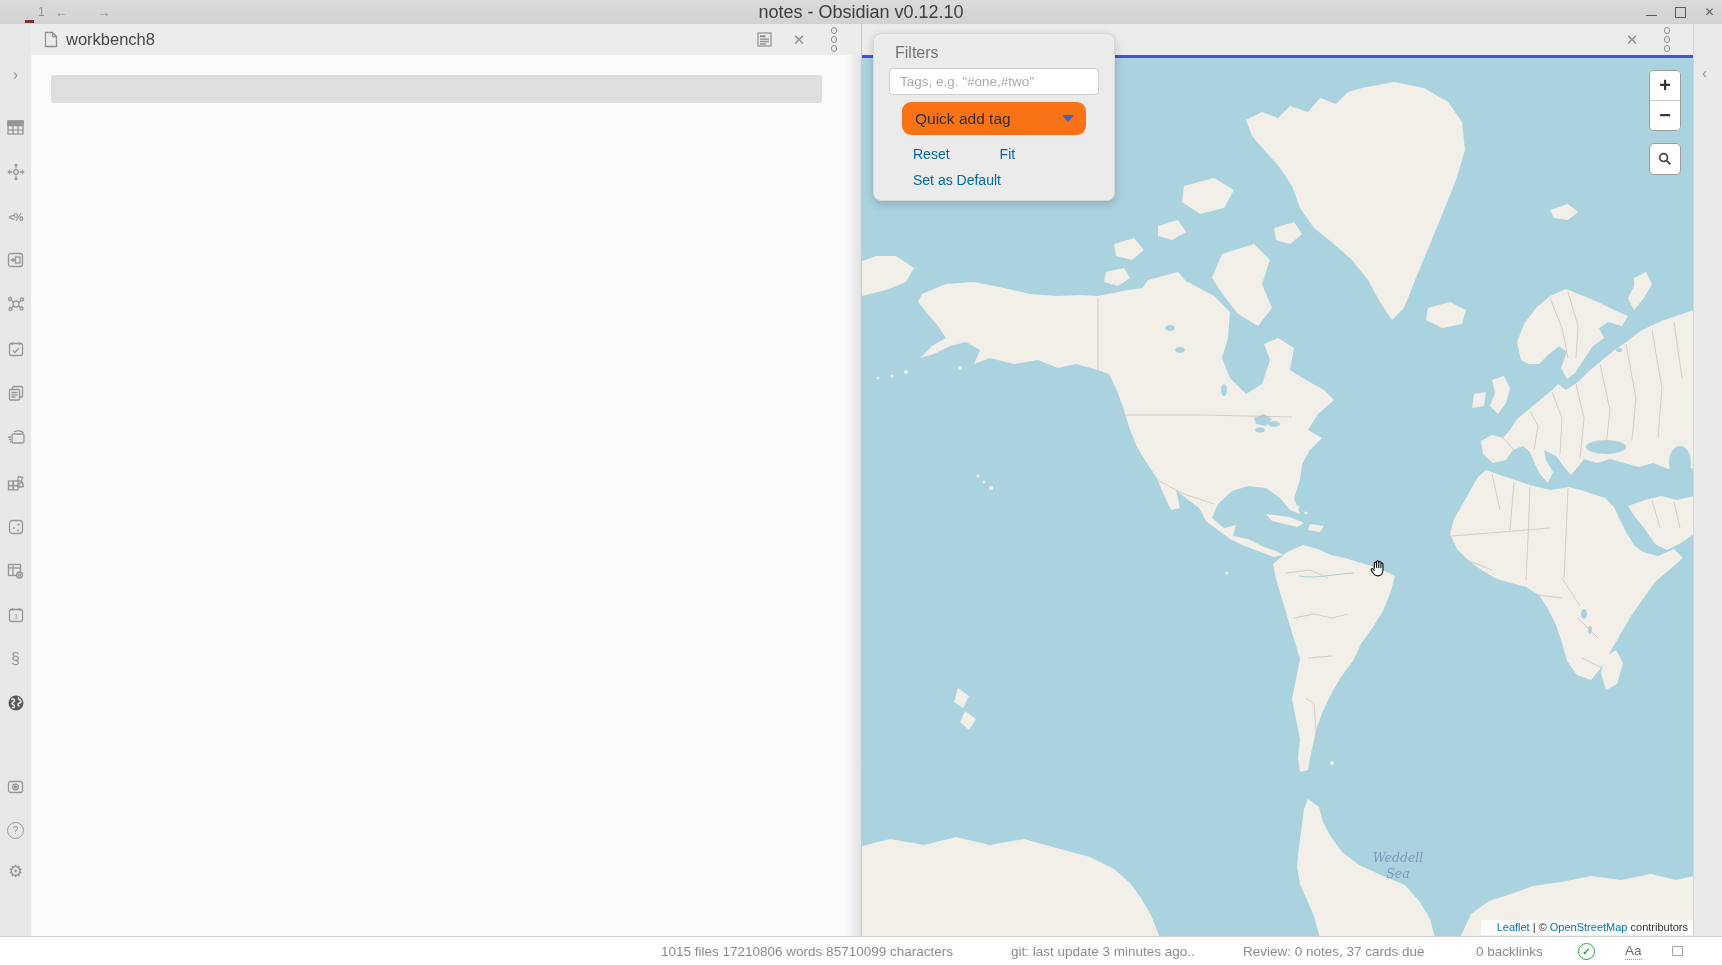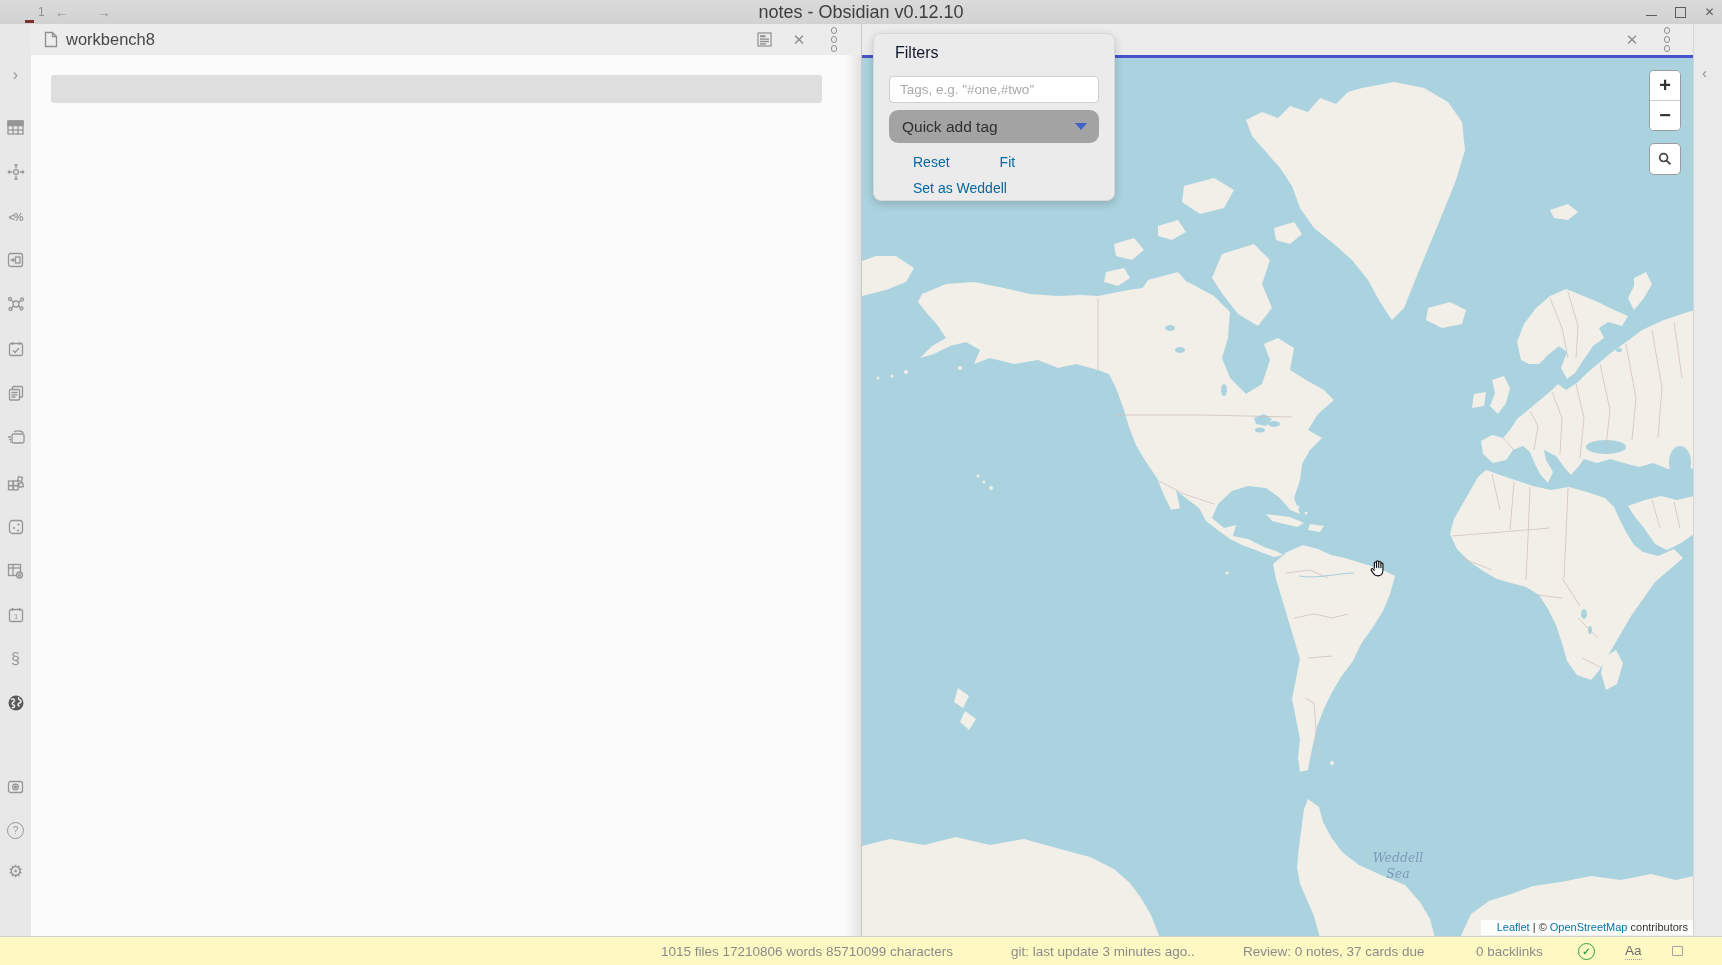--- a/index.html
+++ b/index.html
@@ -62,42 +62,42 @@
   .lf-btn + .lf-btn{border-top:1px solid #cdcdcd;}
   .lf-search{position:absolute;left:787px;top:85px;width:30px;height:30px;background:#fff;border:1px solid #9c9c9c;
              border-radius:5px;display:flex;align-items:center;justify-content:center;cursor:pointer;}
   .attribution{position:absolute;right:0;bottom:2px;background:rgba(255,255,255,0.78);padding:1px 6px 2px 16px;
                font-size:11px;color:#333;white-space:nowrap;}
   .attribution a{color:#0078a8;text-decoration:none;cursor:pointer;}
 
   
   .filters{position:absolute;left:11px;top:9px;width:240px;height:166px;background:#ebebeb;border:1px solid #d8d8d8;
            border-radius:8px;box-shadow:0 3px 10px rgba(0,0,0,0.18);z-index:30;}
-  .filters h3{margin:10px 0 14px 21px;font-size:16px;font-weight:normal;color:#0f172a;}
+  .filters h3{margin:10px 0 6px 21px;font-size:16px;font-weight:normal;color:#737373;}
   .tags-input{display:block;margin:0 auto;width:188px;height:25px;border:1px solid #cfcfcf;border-radius:4px;
               font-size:13.5px;padding:0 10px;color:#444;background:#fff;font-family:"Liberation Sans",sans-serif;}
   .tags-input::placeholder{color:#aaa;}
-  .quick-add{position:relative;margin:7px auto 0 auto;width:210px;height:33px;background:#a3a3a3;border-radius:9px;
+  .quick-add{position:relative;margin:7px auto 0 auto;width:184px;height:33px;background:#f97316;border-radius:9px;
              display:flex;align-items:center;cursor:pointer;}
   .quick-add span{margin-left:13px;font-size:15.5px;color:#2f2f2f;}
   .qa-caret{position:absolute;right:12px;top:13px;width:0;height:0;border-left:6px solid transparent;
             border-right:6px solid transparent;border-top:7px solid #3f63cc;}
   .filters .btnrow{display:flex;gap:50px;margin:11px 0 0 39px;}
   .fbtn{background:none;border:none;font-size:14px;color:#0369a1;cursor:pointer;padding:0;font-family:"Liberation Sans",sans-serif;}
   .setdef{margin:10px 0 0 39px;}
 
   
   .hand-cursor{position:absolute;left:505px;top:500px;z-index:40;}
 
   
   .right-strip{position:absolute;left:1693px;top:0;width:29px;height:913px;background:#eaeaea;border-left:1px solid #d6d6d6;}
   .strip-chevron{position:absolute;left:8px;top:40px;color:#8e8e8e;font-size:15px;cursor:pointer;}
 
   
-  .statusbar{position:absolute;left:0;bottom:0;width:1722px;height:28px;background:#fef9c3;border-top:1px solid #cfcfcf;
+  .statusbar{position:absolute;left:0;bottom:0;width:1722px;height:28px;background:#ffffff;border-top:1px solid #cfcfcf;
              font-size:13.5px;color:#8b8b8b;}
   .sb{position:absolute;top:0;height:28px;display:flex;align-items:center;white-space:nowrap;}
   .sb-check{width:15px;height:15px;border:1.6px solid #2f9e44;border-radius:50%;color:#2f9e44;font-size:10px;
             display:flex;align-items:center;justify-content:center;font-weight:bold;}
   .sb-aa{color:#6f6f6f;border-bottom:1.5px dotted #9a9a9a;padding-bottom:1px;cursor:pointer;}
   .sb-box{width:9px;height:8px;border:1.2px solid #a3a3a3;border-radius:1px;}
 </style>
 </head>
 <body>
 
@@ -286,21 +286,21 @@
         <h3>Filters</h3>
         <input class="tags-input" placeholder="Tags, e.g. &quot;#one,#two&quot;" style="">
         <div class="quick-add">
           <span>Quick add tag</span>
           <i class="qa-caret"></i>
         </div>
         <div class="btnrow">
           <button class="fbtn">Reset</button>
           <button class="fbtn">Fit</button>
         </div>
-        <button class="fbtn setdef">Set as Weddell</button>
+        <button class="fbtn setdef">Set as Default</button>
       </div>
 
       <div class="map-body">
         <svg class="world" width="832" height="880" viewBox="0 0 832 880">
           <rect width="832" height="880" fill="#aad3df"></rect>
           <g fill="#f2efe9" stroke="none">
 
             <path d="M0,203 L14,198 34,198 52,210 44,224 24,232 0,238 Z"></path>
 
             <path d="M60,236 L84,226 112,224 142,230 168,236 196,238 218,237 236,238 236,312 214,306 196,310 176,302 152,306 128,300 112,306 118,292 104,284 88,288 72,296 58,300 70,288 84,280 76,268 64,254 56,244 Z"></path>

